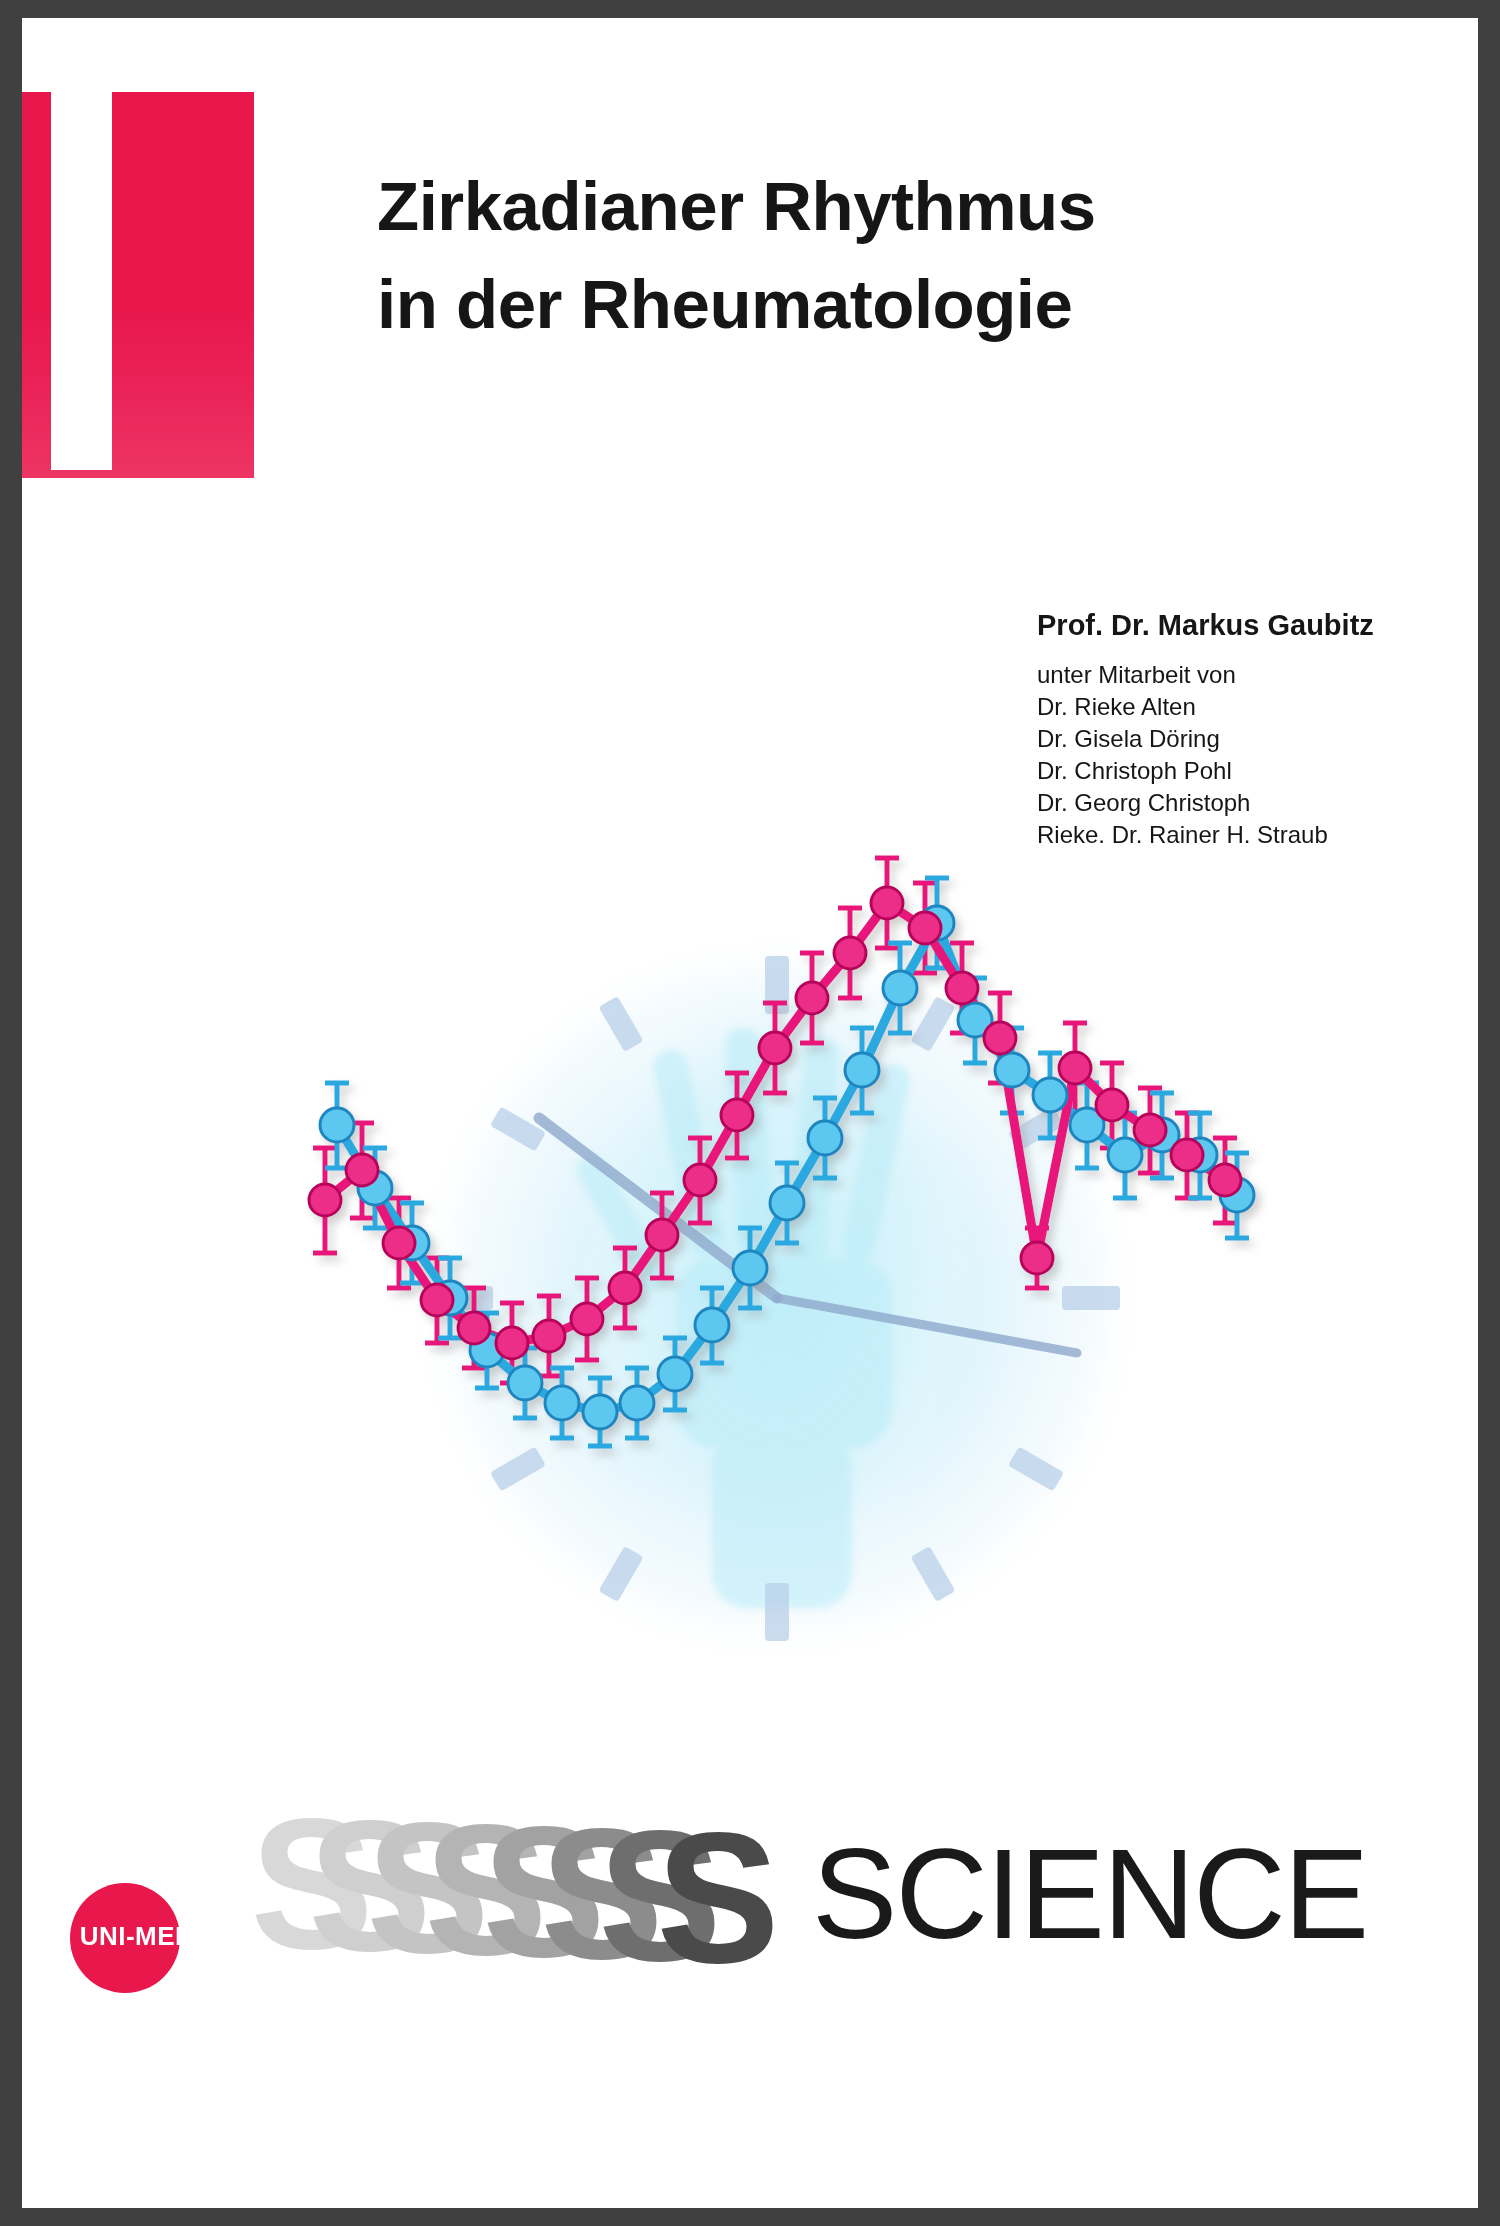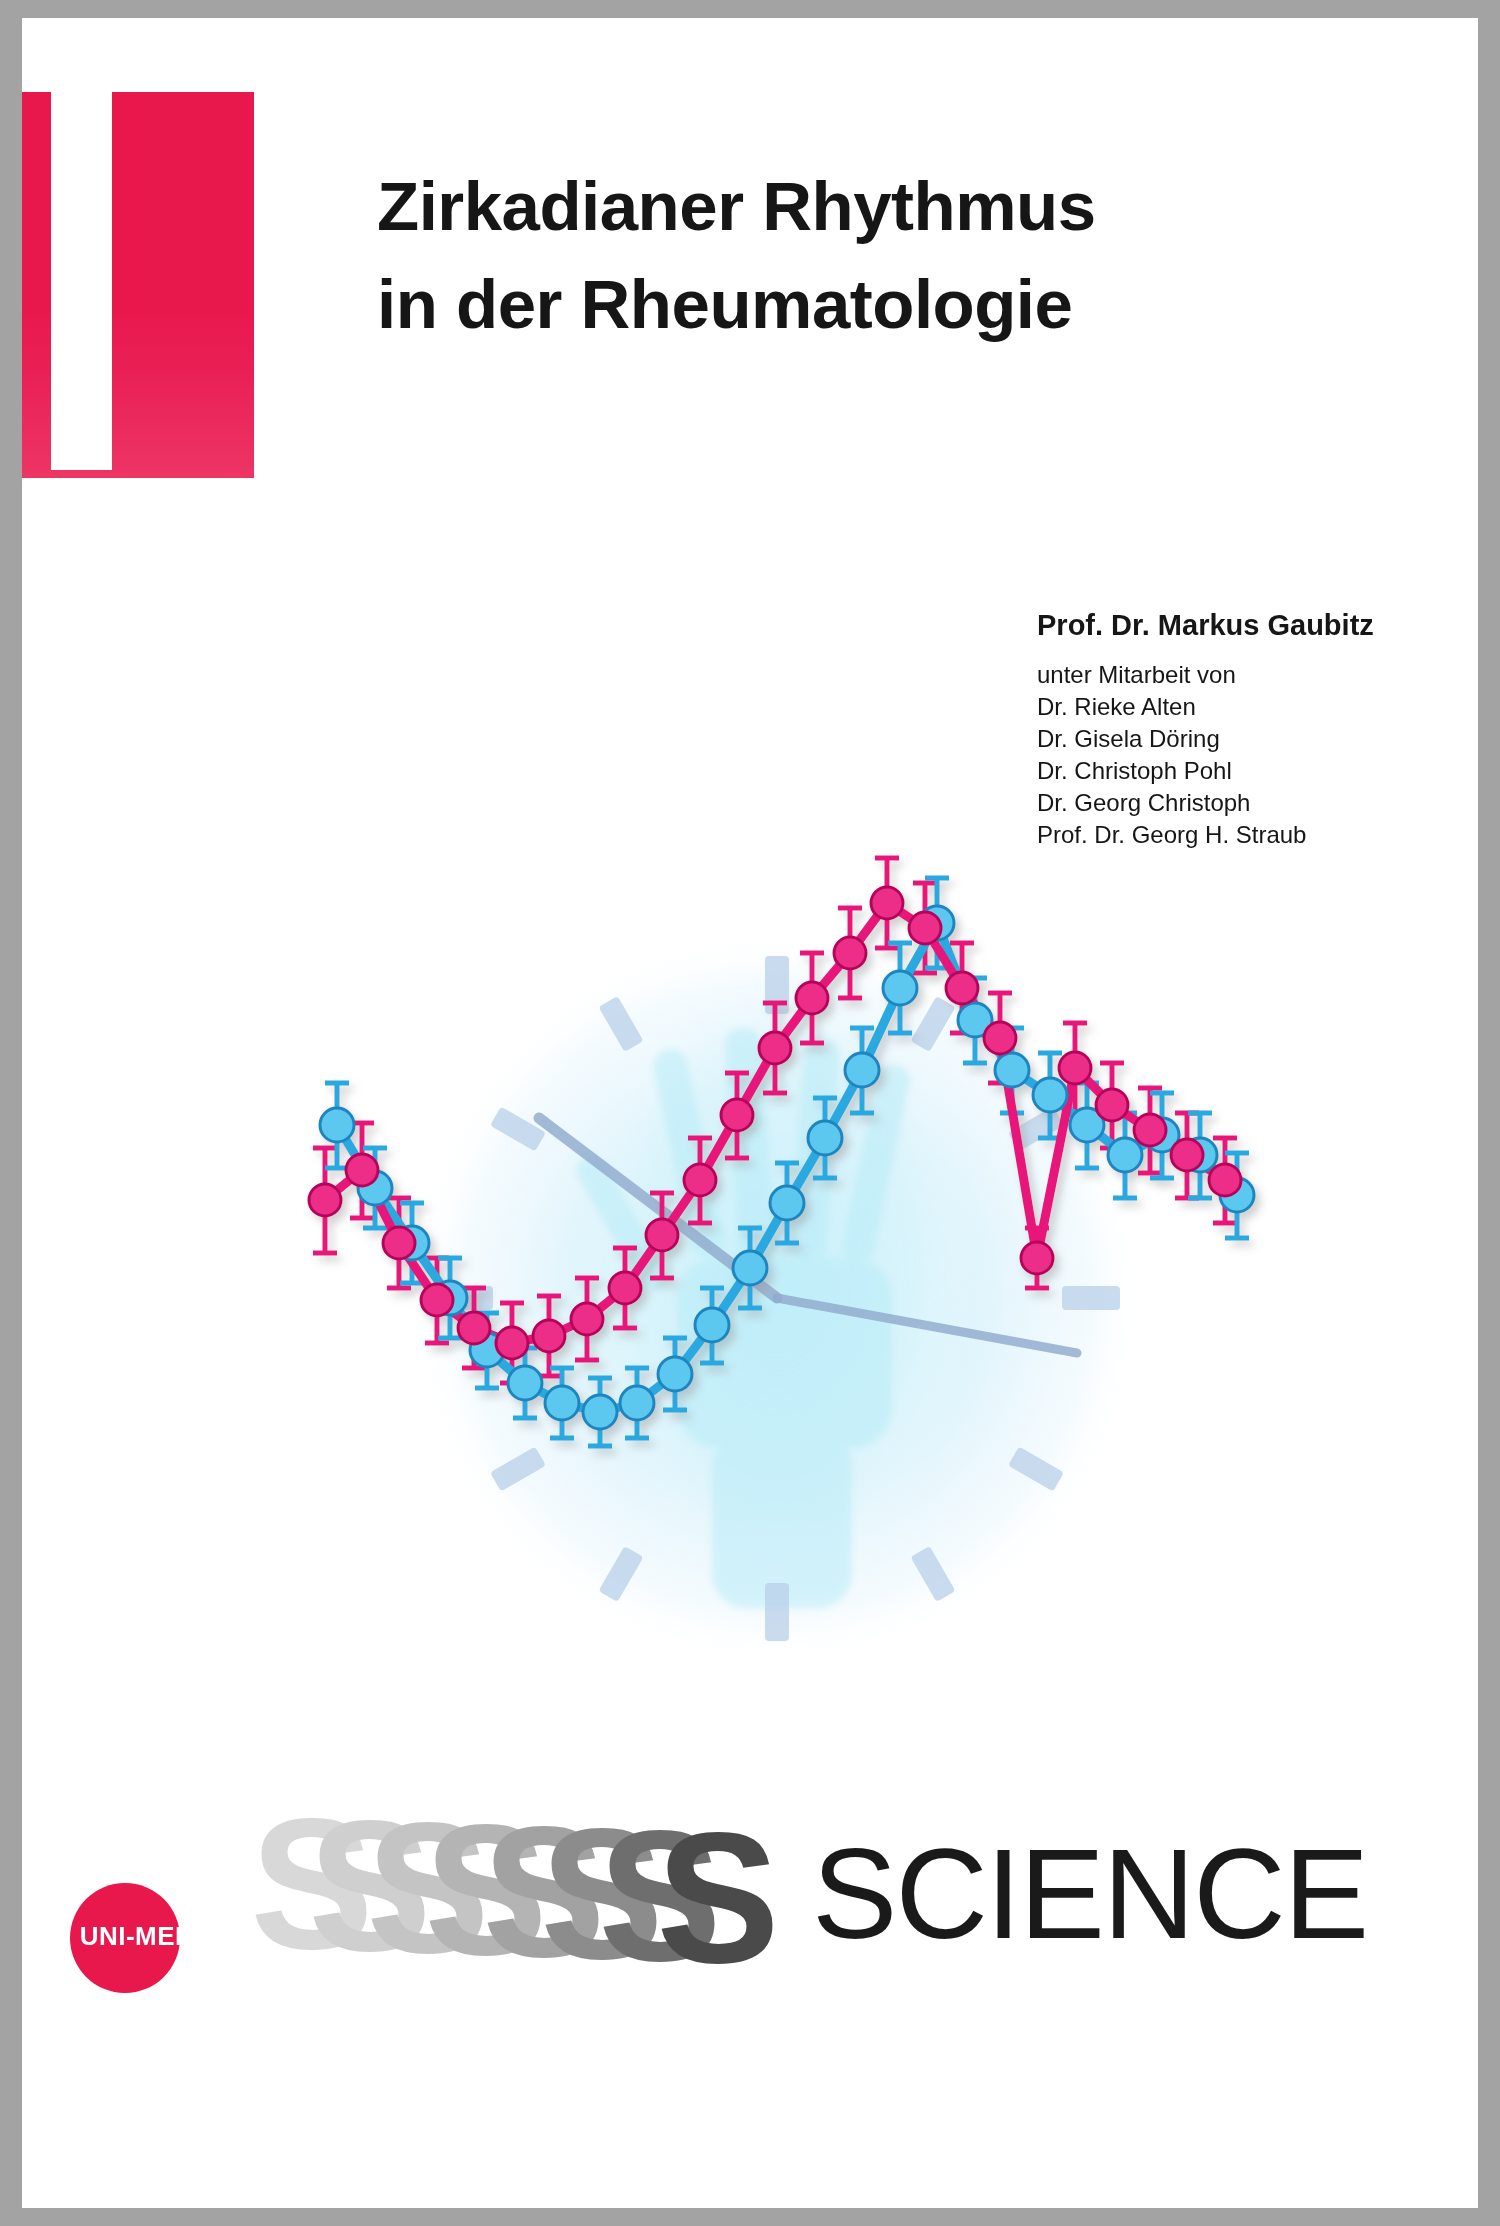--- a/index.html
+++ b/index.html
@@ -11,21 +11,21 @@
     width: 1500px;
     height: 2226px;
     font-family: "Liberation Sans", sans-serif;
     overflow: hidden;
   }
   .page {
     position: absolute;
     left: 0; top: 0;
     width: 1500px;
     height: 2226px;
-    background: #a3a3a3;
+    background: #404040;
   }
   .cover {
     position: absolute;
     left: 22px;
     top: 18px;
     width: 1456px;
     height: 2190px;
     background: #ffffff;
     overflow: hidden;
   }
@@ -177,21 +177,21 @@
       <div class="title-line">in der Rheumatologie</div>
     </div>
 
     <div class="authors">
       <div class="author-main">Prof. Dr. Markus Gaubitz</div>
       <div class="author-sub">unter Mitarbeit von</div>
       <div class="author-sub">Dr. Rieke Alten</div>
       <div class="author-sub">Dr. Gisela Döring</div>
       <div class="author-sub">Dr. Christoph Pohl</div>
       <div class="author-sub">Dr. Georg Christoph</div>
-      <div class="author-sub">Prof. Dr. Georg H. Straub</div>
+      <div class="author-sub">Rieke. Dr. Rainer H. Straub</div>
     </div>
 
     <div class="figure">
       <svg width="1165" height="960" viewBox="0 0 1165 960">
         <defs>
           <radialGradient id="clockGlow" cx="50%" cy="50%" r="50%">
             <stop offset="0%" stop-color="#cdf3fb" stop-opacity="0.95"></stop>
             <stop offset="55%" stop-color="#d8f2fb" stop-opacity="0.8"></stop>
             <stop offset="85%" stop-color="#e8f6fd" stop-opacity="0.45"></stop>
             <stop offset="100%" stop-color="#ffffff" stop-opacity="0"></stop>

